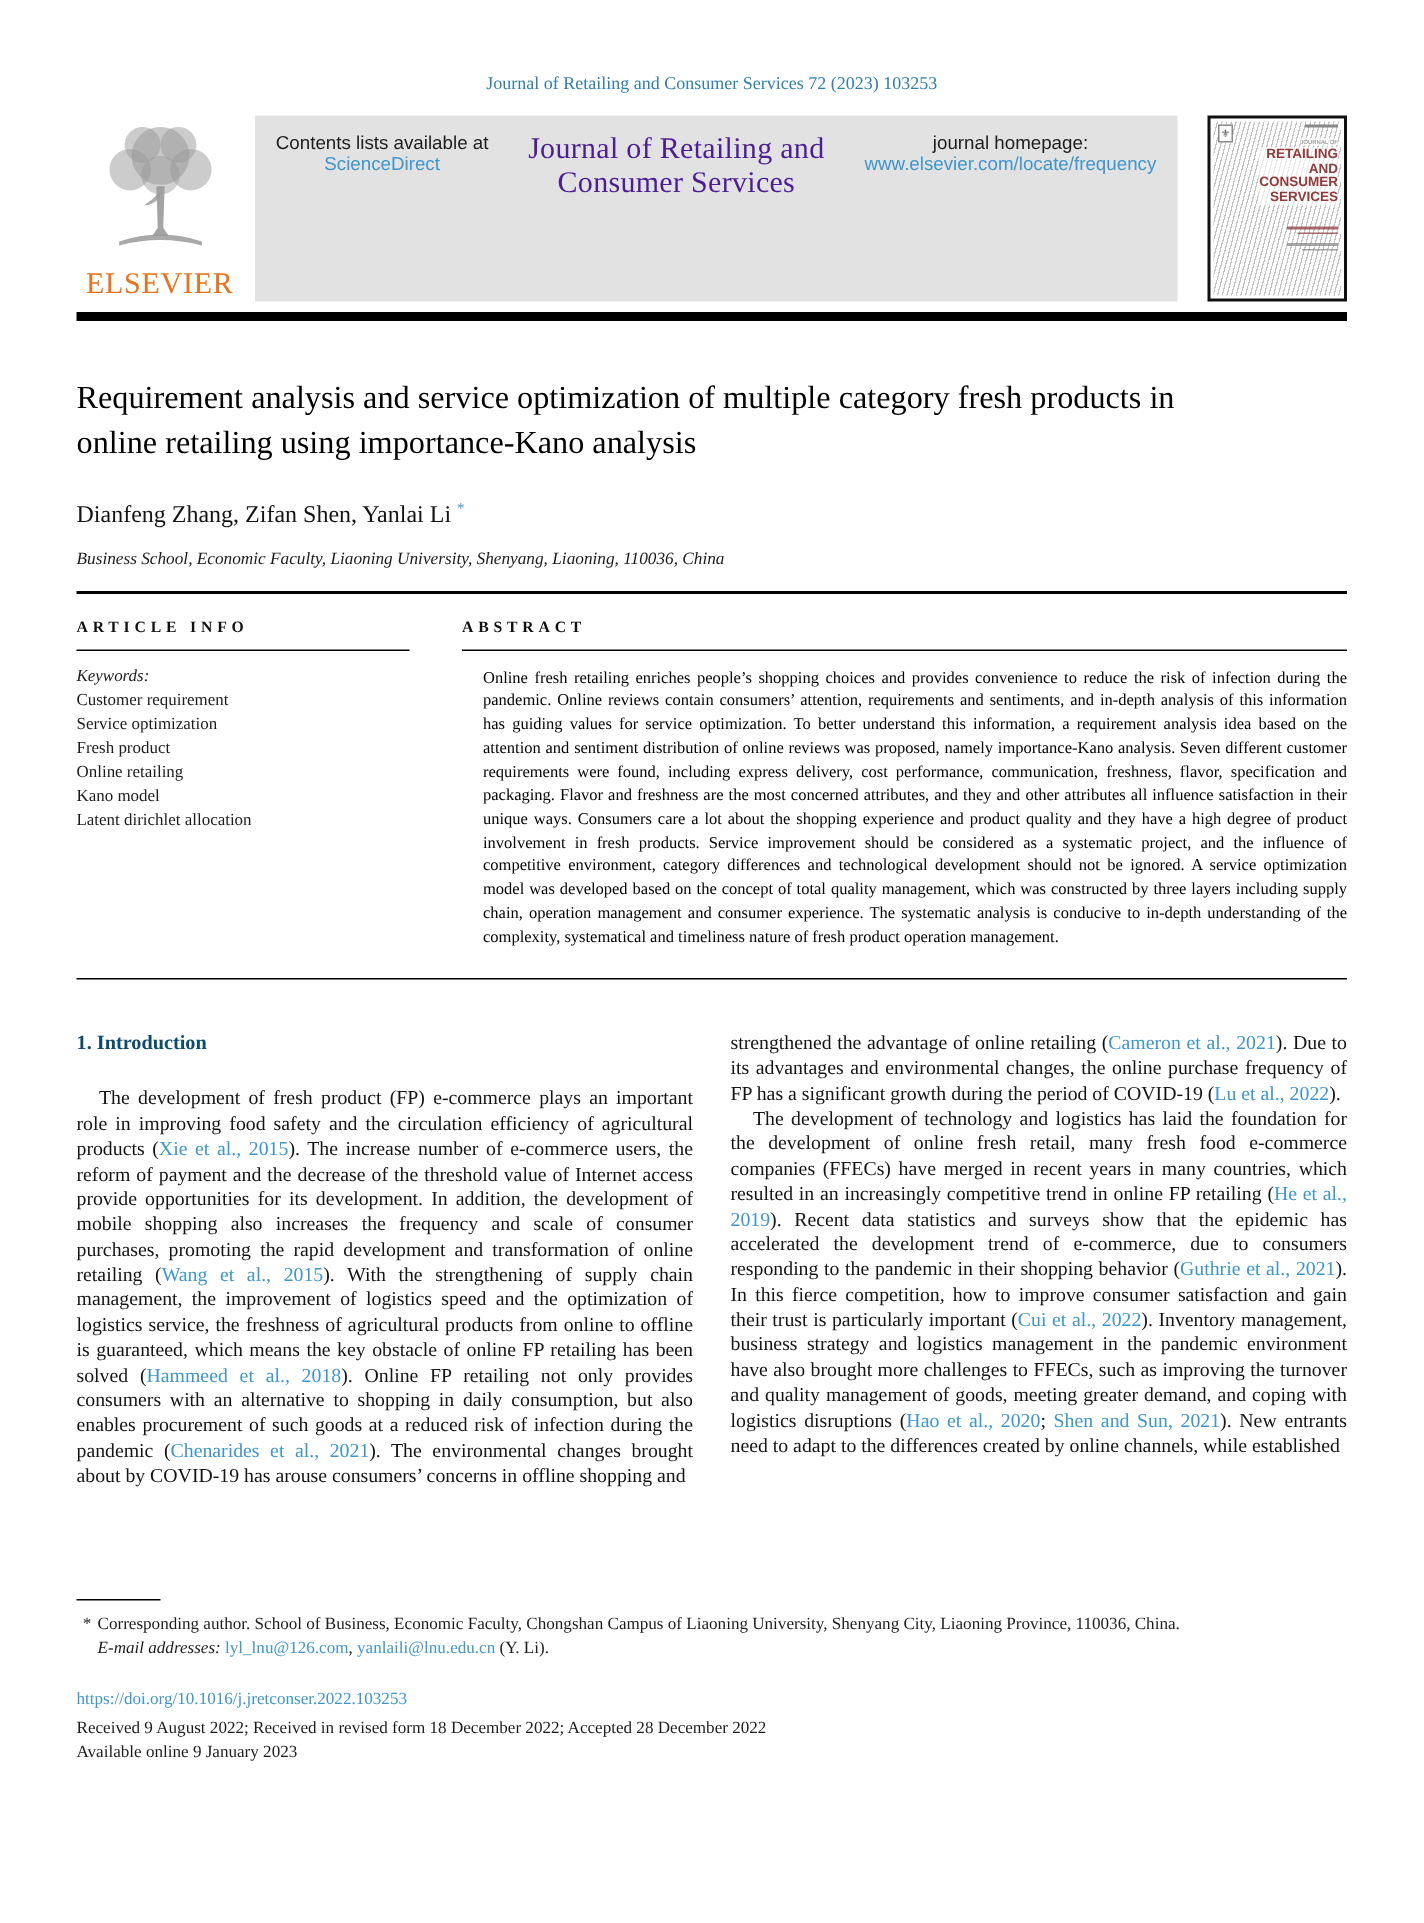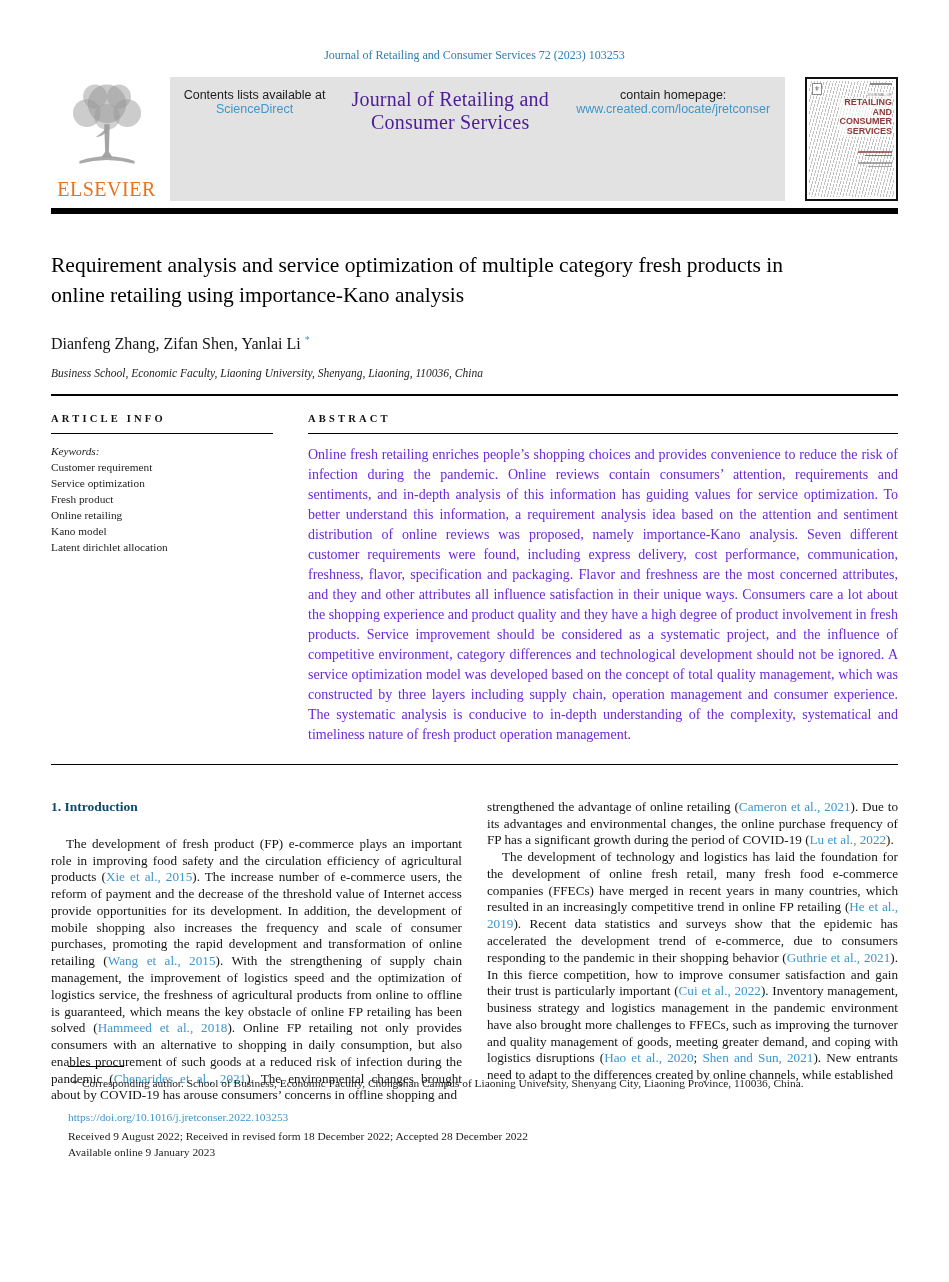--- a/index.html
+++ b/index.html
@@ -39,34 +39,34 @@
   .affiliation { font-size:11.5px; font-style:italic; margin-top:13px; }
 
   
   .info-block { margin-top:15px; border-top:2.5px solid #000; padding-top:17px; }
   .info-columns { display:flex; gap:35px;justify-content:center; }
   .article-info-col { width:222px; flex:none; }
   .abstract-col { flex:1; }
   .sec-header { font-size:10.5px; font-weight:600; letter-spacing:3.2px; border-bottom:1.1px solid #000; padding-bottom:9px; margin-bottom:11px; color:#111; }
   .keywords-label { font-size:11.3px; font-style:italic; margin-bottom:2px; }
   .keyword { font-size:11.3px; line-height:1.42; }
-  .abstract-text { font-size:14px; line-height:1.43; text-align:justify; color:#6d28d9; }
+  .abstract-text { font-size:11px; line-height:1.43; text-align:justify; color:#000000;margin-left:14px; }
   .info-bottom-rule { border-bottom:1.6px solid #000; margin-top:19px; }
 
   
   .body-columns { display:flex; gap:25px; margin-top:34px; }
   .body-col { flex:1; min-width:0; }
   .section-heading { font-size:13.5px; font-weight:bold; margin-bottom:21px; color:#0c4a6e; }
   .body-para { font-size:13.2px; line-height:1.27; text-align:justify; color:#141414; }
   .body-para + .body-para { margin-top:0; }
   .indent { text-indent:15px; }
   .cite { color:#3e96cc; }
 
   
-  .footnote-block { position:absolute; left:68px; right:51px; top:1066px; }
+  .footnote-block { position:absolute; left:51px; right:51px; top:1066px; }
   .fn-rule { width:56px; border-top:1.1px solid #000; margin-bottom:9px; }
   .fn-line { font-size:11.4px; line-height:1.4; }
   .fn-star { display:inline-block; width:14px; text-align:center; }
   .fn-email { margin-left:14px; }
   .fn-email .lbl { font-style:italic; }
   .fn-doi { margin-top:19px; font-size:11.4px; }
   .fn-meta { font-size:11.4px; line-height:1.32; margin-top:1px;font-family:Liberation Serif, serif; }
   .fn-meta.first { margin-top:6px; }
 </style>
 </head>
@@ -90,21 +90,21 @@
           <path d="M38 62 C43 58 47 56 48 52 L50 56 C46 60 42 62 38 62 Z" opacity="0.8"></path>
           <path d="M20 88 Q50 78 80 88 L80 91 Q50 83 20 91 Z" opacity="0.85"></path>
         </g>
       </svg>
       <div class="elsevier-word">ELSEVIER</div>
     </div>
 
     <div class="header-box">
       <div class="contents-line"><span>Contents lists available at </span><span class="link">ScienceDirect</span></div>
       <div class="masthead-title">Journal of Retailing and Consumer Services</div>
-      <div class="homepage-line"><span>contain homepage: </span><span class="link">www.created.com/locate/jretconser</span></div>
+      <div class="homepage-line"><span>journal homepage: </span><span class="link">www.elsevier.com/locate/frequency</span></div>
     </div>
 
     <div class="cover-col">
       <div class="cover-stripes"></div>
       <div class="cover-emblem">⚜</div>
       <div class="cover-issn"></div>
       <div class="cover-journal-of">JOURNAL OF</div>
       <div class="cover-title">
         <div>RETAILING</div>
         <div>AND</div>
@@ -155,18 +155,19 @@
     </div>
     <div class="body-col">
       <p class="body-para"><span>strengthened the advantage of online retailing (</span><span class="cite">Cameron et al., 2021</span><span>). Due to its advantages and environmental changes, the online purchase frequency of FP has a significant growth during the period of COVID-19 (</span><span class="cite">Lu et al., 2022</span><span>).</span></p>
       <p class="body-para indent"><span>The development of technology and logistics has laid the foundation for the development of online fresh retail, many fresh food e-commerce companies (FFECs) have merged in recent years in many countries, which resulted in an increasingly competitive trend in online FP retailing (</span><span class="cite">He et al., 2019</span><span>). Recent data statistics and surveys show that the epidemic has accelerated the development trend of e-commerce, due to consumers responding to the pandemic in their shopping behavior (</span><span class="cite">Guthrie et al., 2021</span><span>). In this fierce competition, how to improve consumer satisfaction and gain their trust is particularly important (</span><span class="cite">Cui et al., 2022</span><span>). Inventory management, business strategy and logistics management in the pandemic environment have also brought more challenges to FFECs, such as improving the turnover and quality management of goods, meeting greater demand, and coping with logistics disruptions (</span><span class="cite">Hao et al., 2020</span><span>; </span><span class="cite">Shen and Sun, 2021</span><span>). New entrants need to adapt to the differences created by online channels, while established</span></p>
     </div>
   </div>
 
   <div class="footnote-block">
     <div class="fn-rule"></div>
     <div class="fn-line"><span class="fn-star">*</span><span>Corresponding author. School of Business, Economic Faculty, Chongshan Campus of Liaoning University, Shenyang City, Liaoning Province, 110036, China.</span></div>
+    <div class="fn-line fn-email"><span class="lbl">E-mail addresses:</span> <span class="link">lyl_lnu@126.com</span><span>, </span><span class="link">yanlaili@lnu.edu.cn</span><span> (Y. Li).</span></div>
     <div class="fn-doi"><span class="link">https://doi.org/10.1016/j.jretconser.2022.103253</span></div>
     <div class="fn-meta first">Received 9 August 2022; Received in revised form 18 December 2022; Accepted 28 December 2022</div>
     <div class="fn-meta">Available online 9 January 2023</div>
   </div>
 
 </div>
 
 </body></html>

